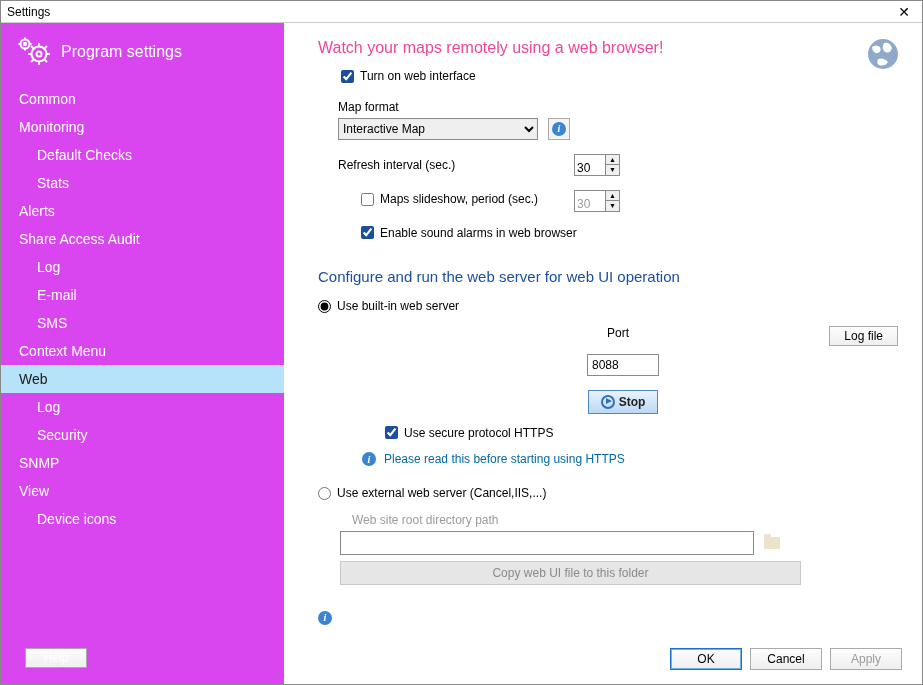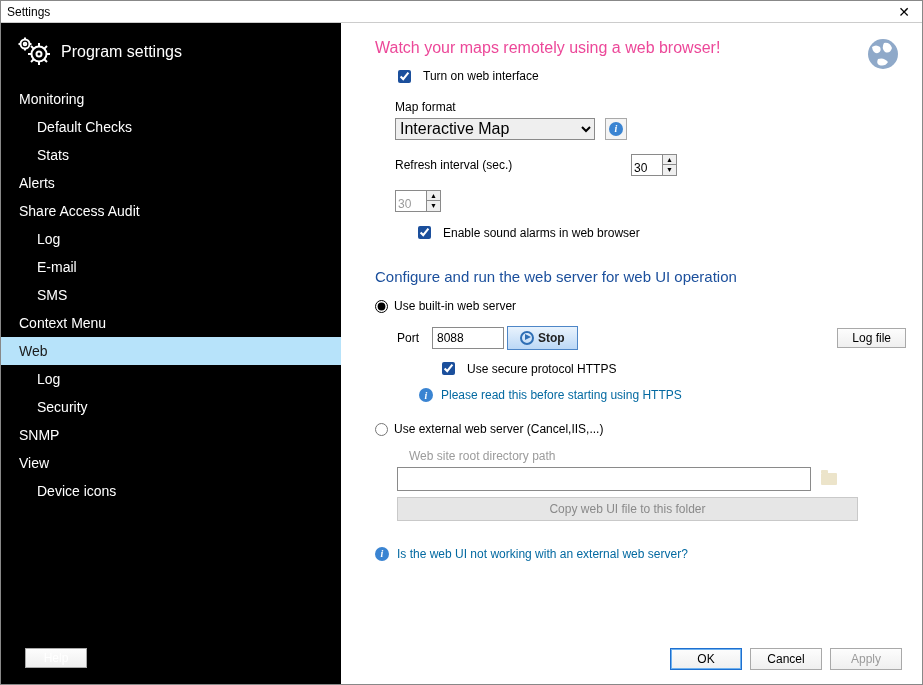--- a/index.html
+++ b/index.html
@@ -2,58 +2,58 @@
 <html><head>
 <meta charset="utf-8">
 <style>
   * { box-sizing: border-box; }
   html, body { margin: 0; padding: 0; font-family: "Segoe UI", Tahoma, Arial, sans-serif; font-size: 12px; color: #000; }
   .window { width: 923px; height: 685px; background: #fff; border: 1px solid #888; display: flex; flex-direction: column; }
   .titlebar { height: 22px; display: flex; align-items: center; justify-content: space-between; border-bottom: 1px solid #ccc; padding: 0 2px 0 6px; background: #fff; }
   .titlebar .title { font-size: 12px; }
   .titlebar .close { width: 32px; height: 20px; display: flex; align-items: center; justify-content: center; cursor: default; font-family: Arial, sans-serif; font-size: 14px;}
   .body { flex: 1; display: flex; overflow: hidden; }
-  .sidebar { width: 340px; background: #000000; color: #fff; display: flex; flex-direction: column; }
+  .sidebar { width: 283px; background: #d946ef; color: #fff; display: flex; flex-direction: column; }
   .sidebar-header { padding: 14px 12px 18px 16px; display: flex; align-items: center; gap: 10px; font-size: 16px; }
   .gear-icon svg { display:block; }
   .nav { flex: 1; overflow: auto; }
   .nav-item { padding: 6px 0 6px 18px; font-size: 14px; cursor: default; }
   .nav-sub  { padding: 6px 0 6px 36px; font-size: 14px; cursor: default; }
   .nav-item.active { background: #b7e3fa; color: #1a1a1a; }
   .sidebar-footer { padding: 10px 0 16px 24px; }
   .btn { background: linear-gradient(#fdfdfd,#efefef); border: 1px solid #a9a9a9; padding: 2px 14px; font-size: 12px; cursor: default; min-width: 62px; text-align:center; display:inline-block;}
   .btn.default { border: 1px solid #1e6fcf; box-shadow: inset 0 0 0 1px #6fb1ef; }
   .btn.disabled { color: #9b9b9b; }
   .content { flex: 1; padding: 16px 16px 0 34px; position: relative; overflow: auto; }
   .section-title { color: #ec4899; font-size: 16px; margin-bottom: 12px; }
   .section-title2 { color: #1b4f9c; font-size: 15px; margin: 26px 0 14px 0; }
   .globe { position: absolute; right: 22px; top: 14px; }
   .row { display:flex; align-items:center; }
-  .chk { display:inline-flex; align-items:center; gap:12px;padding-left:23px; }
+  .chk { display:inline-flex; align-items:center; gap:6px;padding-left:23px; }
   .chk input { width:13px; height:13px; margin:0; accent-color:#1b4f9c;}
   .indent1 { margin-left: 20px; }
   .label { font-size: 12px; }
   .field-label { margin-top: 14px; margin-bottom: 4px; }
   .select-wrap { display:flex; align-items:center; gap:10px; }
-  select.map-format { width: 200px; height: 22px; border:1px solid #8a8a8a; background:#efefef; font-size:16px; }
+  select.map-format { width: 200px; height: 22px; border:1px solid #8a8a8a; background:#efefef; font-size:12px; }
   .info-btn { width:22px; height:22px; border:1px solid #a9a9a9; background:#f4f4f4; display:inline-flex; align-items:center; justify-content:center; }
   .info-icon { width:14px; height:14px; border-radius:50%; background:#3a84d2; color:#fff; font-style: italic; font-weight:bold; font-family: Georgia, 'Times New Roman', serif; font-size:10px; display:inline-flex; align-items:center; justify-content:center; }
   .kv-row { display:flex; align-items:center; margin-top:14px; }
   .kv-row .k { width: 236px; }
   .spinner-wrap { position:relative; width:46px; height:22px; border:1px solid #8a8a8a; background:#fff; }
   .spinner-wrap input { border:0; width:30px; height:27px; padding:0 2px; font-size:12px; outline:none; background:transparent; }
   .spinner-wrap.disabled { background:#fff; }
   .spinner-wrap.disabled input { color:#9b9b9b; }
   .spin-btns { position:absolute; right:0; top:0; width:14px; height:100%; border-left:1px solid #8a8a8a; display:flex; flex-direction:column; }
   .spin-btns div { flex:1; display:flex; align-items:center; justify-content:center; background:#efefef; font-size:7px; line-height:1; }
   .spin-btns div:first-child { border-bottom:1px solid #8a8a8a; }
   .radio { display:inline-flex; align-items:center; gap:6px; }
   .radio input { margin:0; accent-color: #000; }
   .subgroup { margin-left: 22px; }
-  .port-row { display:flex; align-items:center; gap:3px; margin-top:10px; }
+  .port-row { display:flex; align-items:center; gap:14px; margin-top:10px;flex-direction:column; }
   .port-row .lbl { width:32px; }
   .port-input { width:72px; height:22px; border:1px solid #8a8a8a; padding:0 4px; font-size:12px; }
   .stop-btn { height:24px; min-width:70px; padding:0 12px; border:1px solid #4e86c7; background:linear-gradient(#e9f3fd,#bcd8f6); display:inline-flex; align-items:center; justify-content:center; gap:4px; font-weight:bold; color:#222; }
   .play-icon { width:14px; height:14px; border-radius:50%; border:2px solid #2f6fb5; position:relative; display:inline-block;}
   .play-icon::after { content:""; position:absolute; left:3px; top:1.5px; border-left:6px solid #2f6fb5; border-top:3.5px solid transparent; border-bottom:3.5px solid transparent; }
   .link { color:#0369a1; cursor: pointer; }
   .disabled-text { color:#9b9b9b; }
   .path-row { display:flex; align-items:center; gap:6px; margin-top:4px; }
   .path-input { flex:0 0 414px; height:24px; border:1px solid #8a8a8a; background:#fff; }
   .browse-btn { width:24px; height:24px; display:inline-flex; align-items:center; justify-content:center; }
@@ -96,20 +96,21 @@
               <line x1="8" y1="0.5" x2="8" y2="2.5"></line>
                 <line x1="8" y1="11.5" x2="8" y2="13.5"></line>
               <line x1="1.5" y1="7" x2="3.5" y2="7"></line>
                 <line x1="12.5" y1="7" x2="14.5" y2="7"></line>
             </g>
           </svg>
         </span>
         <span>Program settings</span>
       </div>
       <div class="nav" id="nav">
+          <div class="nav-item">Common</div>
           <div class="nav-item">Monitoring</div>
           <div class="nav-sub">Default Checks</div>
           <div class="nav-sub">Stats</div>
           <div class="nav-item">Alerts</div>
           <div class="nav-item">Share Access Audit</div>
           <div class="nav-sub">Log</div>
           <div class="nav-sub">E-mail</div>
           <div class="nav-sub">SMS</div>
           <div class="nav-item">Context Menu</div>
           <div class="nav-item active">Web</div>
@@ -155,20 +156,26 @@
           <span class="spinner-wrap">
             <input type="text" value="30" style="">
             <span class="spin-btns">
                 <div>▲</div>
                 <div>▼</div>
               </span>
           </span>
         </div>
 
         <div class="kv-row">
+          <span class="k">
+            <label class="chk">
+              <input type="checkbox" id="cb-slideshow" style="">
+              <span class="label">Maps slideshow, period (sec.)</span>
+            </label>
+          </span>
           <span class="spinner-wrap disabled">
             <input type="text" disabled="" value="30" style="">
             <span class="spin-btns">
                 <div>▲</div>
                 <div>▼</div>
               </span>
           </span>
         </div>
 
         <div style="margin-top:14px;">
@@ -187,21 +194,21 @@
       </label>
 
       <div class="subgroup" style="position:relative;">
         <div class="port-row" style="position:relative;">
           <span class="lbl label">Port</span>
           <input class="port-input" type="text" value="8088" style="">
           <span class="stop-btn">
             <span class="play-icon"></span>
             <span>Stop</span>
           </span>
-          <span class="btn" style="position:absolute; right:0;">Log file</span>
+          <span class="btn" style="position:absolute; right:8px;">Log file</span>
         </div>
 
         <div style="margin-top:12px; margin-left:22px;">
           <label class="chk">
             <input type="checkbox" id="cb-https" checked="" style="">
             <span class="label">Use secure protocol HTTPS</span>
           </label>
         </div>
         <div style="margin-top:10px; margin-left:22px;" class="row">
           <span class="info-icon">i</span>
@@ -223,21 +230,20 @@
           <input class="path-input" type="text" disabled="" value="" style="">
           <span class="browse-btn">
               <span class="folder-icon"></span>
             </span>
         </div>
         <div class="copy-btn">Copy web UI file to this folder</div>
       </div>
 
       <div class="footer-link-row">
         <span class="info-icon">i</span>
-        <span class="link">Is the web UI not working with an external web server?</span>
       </div>
 
       <div class="dlg-buttons">
         <span class="btn default">OK</span>
         <span class="btn">Cancel</span>
         <span class="btn disabled">Apply</span>
       </div>
     </div>
   </div>
 </div>

